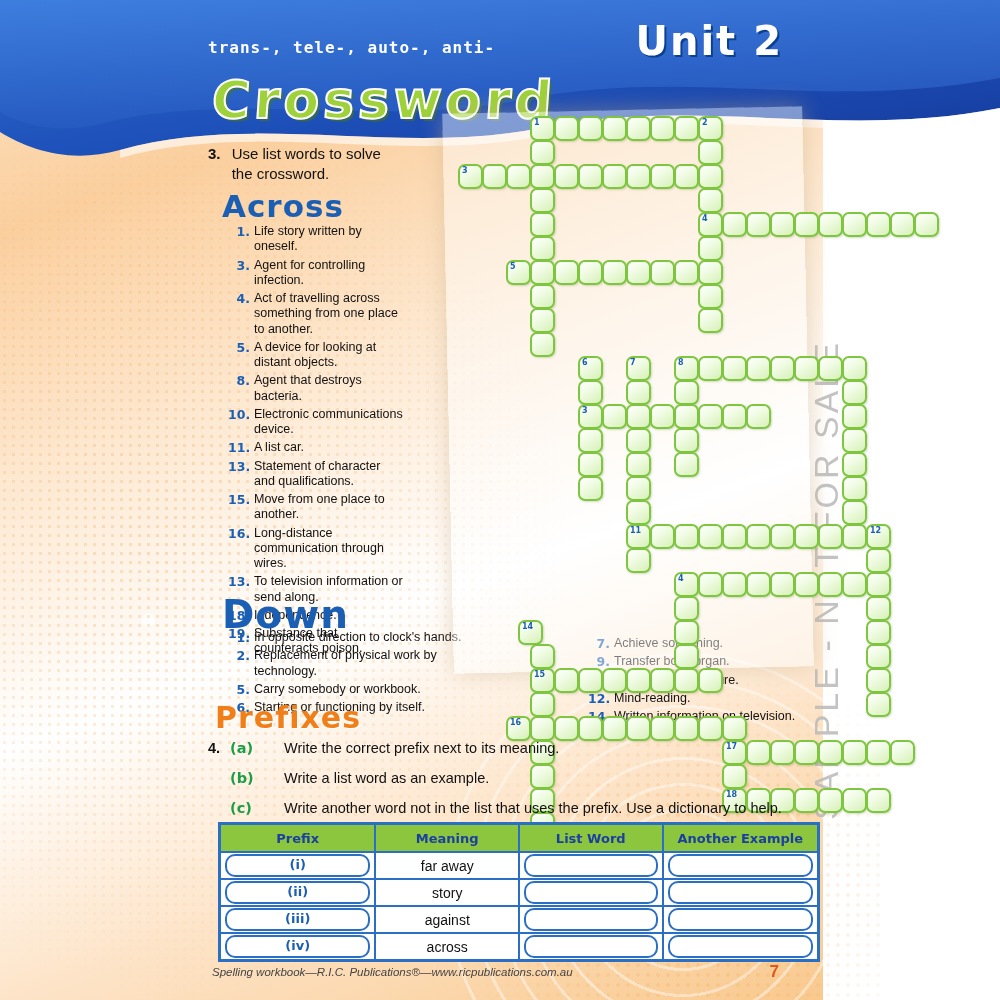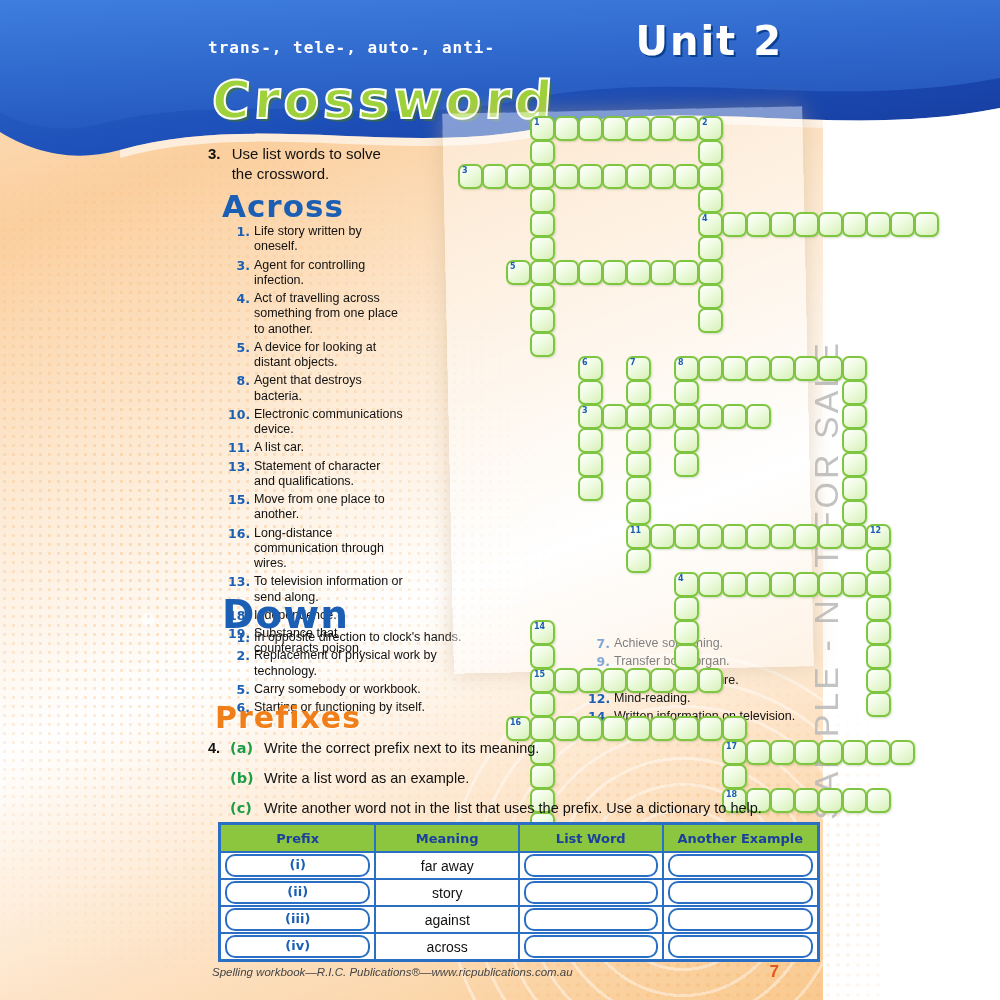--- a/index.html
+++ b/index.html
@@ -124,21 +124,21 @@
   .prefixes{
     position:absolute;left:215px;top:700px;
     font-family:"DejaVu Sans", sans-serif;font-weight:bold;font-size:30px;
     color:#f07f1a;letter-spacing:1px;
     text-shadow:1px 1px 0 #fff;
   }
   .q4{position:absolute;left:208px;top:740px;width:700px;font-size:14.5px;color:#111;}
   .q4 .row{display:flex;align-items:flex-start;margin-bottom:14px;}
   .q4 .n4{width:22px;font-weight:bold;}
   .q4 .lab{width:34px;color:#1b9e46;font-weight:bold;font-family:"DejaVu Sans", sans-serif;}
-  .q4 .txt4{flex:1;}
+  .q4 .txt4{flex:1;margin-left:20px;}
 
   table.pfx{
     position:absolute;left:218px;top:822px;width:602px;border-collapse:separate;border-spacing:0;
     border:2px solid #2b6fc4;background:#fff;
   }
   table.pfx th{
     background:#8cc63f;color:#1b3fa0;font-size:13px;font-weight:bold;
     border:1px solid #2b6fc4;height:24px;font-family:"DejaVu Sans", sans-serif;
   }
   table.pfx td{
@@ -357,21 +357,21 @@
         <div class="cell" style="left: 268px; top: 464px;"></div>
         <div class="cell" style="left: 292px; top: 464px;"></div>
         <div class="cell" style="left: 316px; top: 464px;"></div>
         <div class="cell" style="left: 340px; top: 464px;"></div>
         <div class="cell" style="left: 364px; top: 464px;"></div>
         <div class="cell" style="left: 388px; top: 464px;"></div>
         <div class="cell" style="left: 412px; top: 464px;"></div>
         <div class="cell" style="left: 436px; top: 464px;"></div>
         <div class="cell" style="left: 244px; top: 488px;"></div>
         <div class="cell" style="left: 436px; top: 488px;"></div>
-        <div class="cell" style="left: 100px; top: 512px;">
+        <div class="cell" style="left: 88px; top: 512px;">
           <span class="n">14</span>
         </div>
         <div class="cell" style="left: 244px; top: 512px;"></div>
         <div class="cell" style="left: 436px; top: 512px;"></div>
         <div class="cell" style="left: 100px; top: 536px;"></div>
         <div class="cell" style="left: 244px; top: 536px;"></div>
         <div class="cell" style="left: 436px; top: 536px;"></div>
         <div class="cell" style="left: 100px; top: 560px;">
           <span class="n">15</span>
         </div>

